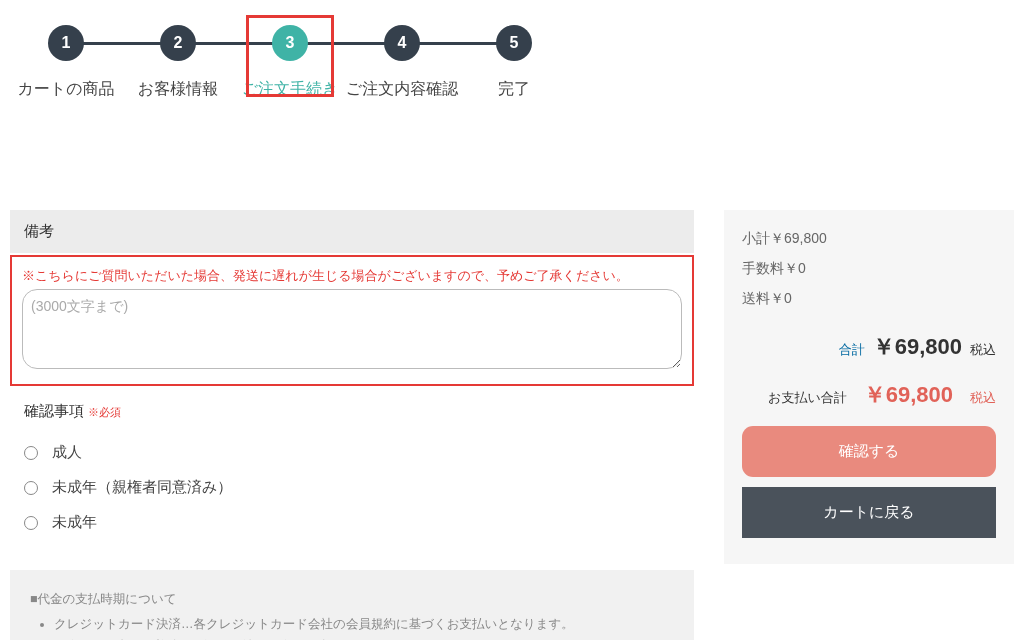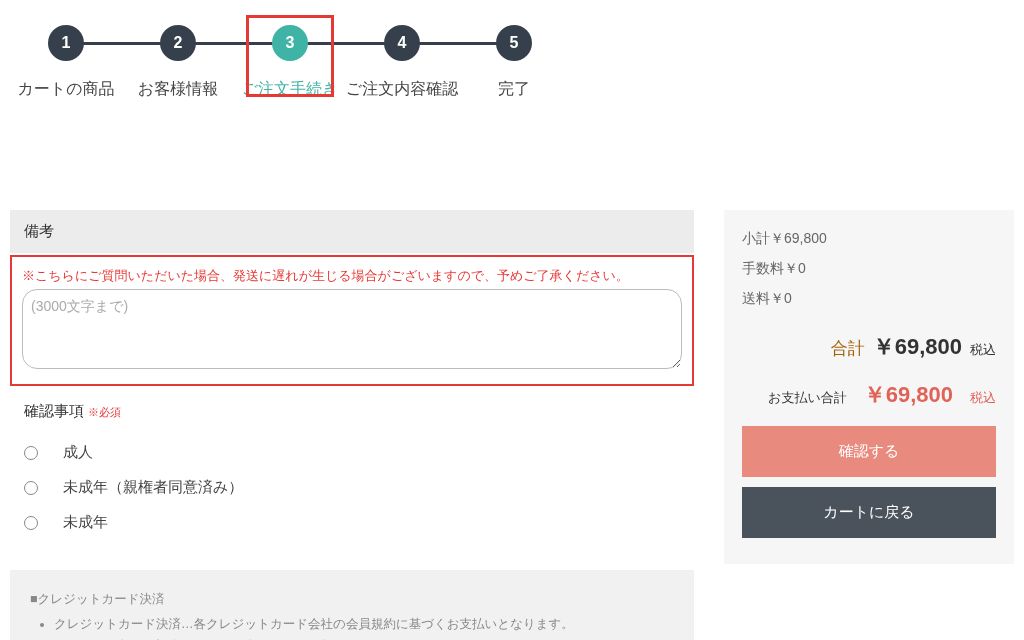--- a/index.html
+++ b/index.html
@@ -115,21 +115,20 @@
   .required-mark { color: #e53935; font-size: 11px; margin-left: 4px; }
 
   .radio-list { padding: 4px 14px 20px 14px; }
   .radio-item {
     display: flex;
     align-items: center;
     padding: 8px 0;
     cursor: pointer;
     font-size: 15px;
     color: #444;
-    gap: 11px;
   }
   .radio-item .radio-circle {
     width: 14px; height: 14px;
     border: 1.5px solid #888;
     border-radius: 50%;
     margin-right: 14px;
     flex-shrink: 0;
   }
 
   .info-box {
@@ -156,21 +155,21 @@
     font-size: 14px;
   }
   .sum-row .val { font-family: inherit; }
   .sum-total {
     display: flex;
     justify-content: flex-end;
     align-items: baseline;
     gap: 8px;
     padding: 18px 0 8px 0;
   }
-  .sum-total .lbl { font-size: 17px; color: #a16207; }
+  .sum-total .lbl { font-size: 13px; color: #0369a1; }
   .sum-total .amt { font-size: 22px; font-weight: 700; color: #333; }
   .sum-total .tax { font-size: 13px; color: #333; }
   .sum-pay {
     display: flex;
     justify-content: flex-end;
     align-items: baseline;
     gap: 17px;
     padding: 10px 0 16px 0;
   }
   .sum-pay .lbl { font-size: 13px; color: #333; }
@@ -182,21 +181,21 @@
     width: 100%;
     padding: 16px 0;
     text-align: center;
     color: #fff;
     font-size: 15px;
     font-weight: 500;
     border: none;
     cursor: pointer;
     margin-bottom: 10px;
   }
-  .btn-primary { background: #e98a7e; }
+  .btn-primary { background: #e98a7e; border-radius: 11px; }
   .btn-secondary { background: #4a525b; }
 </style>
 </head>
 <body>
 
 <div class="container">
 
   <div class="stepper">
     <div class="step">
       <div class="circle">1</div>
@@ -245,21 +244,21 @@
           <span class="radio-circle"></span>
           <span>未成年（親権者同意済み）</span>
         </label>
         <label class="radio-item">
           <span class="radio-circle"></span>
           <span>未成年</span>
         </label>
       </div>
 
       <div class="info-box">
-        <div class="info-title">■クレジットカード決済</div>
+        <div class="info-title">■代金の支払時期について</div>
         <ul>
           <li>クレジットカード決済…各クレジットカード会社の会員規約に基づくお支払いとなります。</li>
           <li>代金引換…商品到着時に、運送会社へ代金をお支払いください。</li>
 
         </ul>
       </div>
     </div>
 
     <div class="right">
       <div class="summary">

